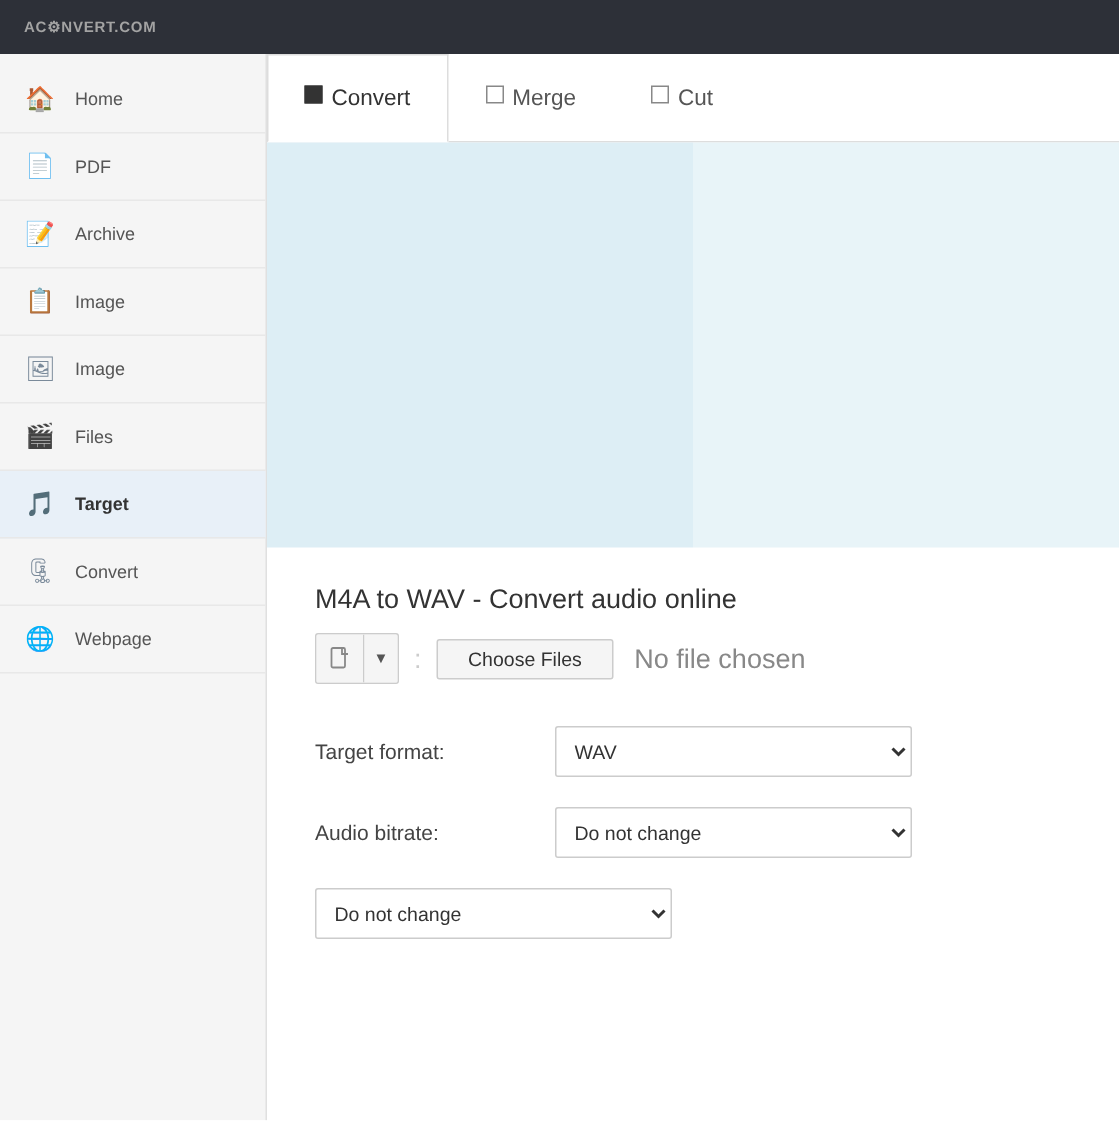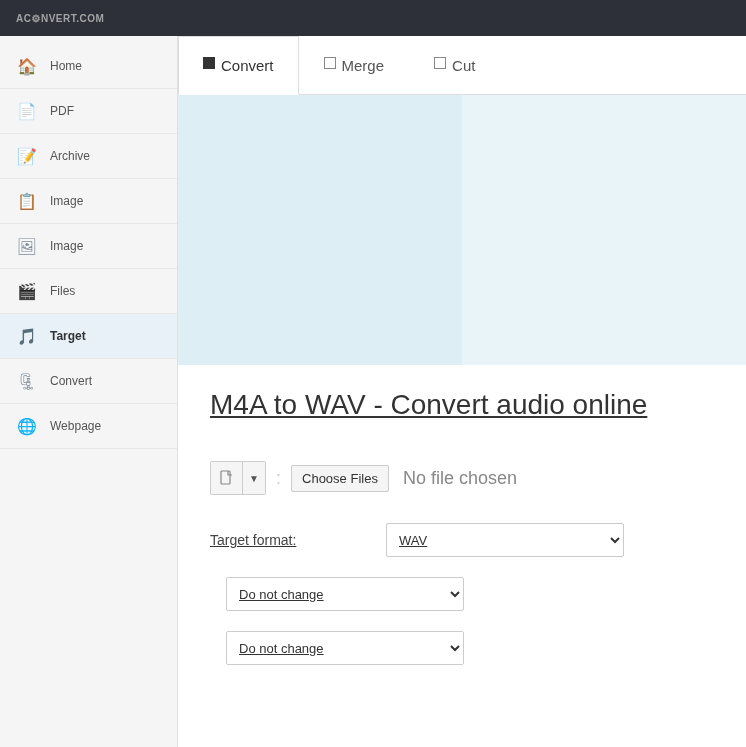--- a/index.html
+++ b/index.html
@@ -118,25 +118,24 @@
     .banner-right {
       flex: 1;
       background: #e8f4f8;
     }
 
     
     .page-content {
       padding: 24px 32px;
     }
     .page-title {
-      font-size: 28px;
+      font-size: 18px;
       font-weight: normal;
       color: #333;
-      margin-bottom: 40px;
-      text-decoration: underline;
+      margin-bottom: 12px;
     }
 
     
     .file-row {
       display: flex;
       align-items: center;
       margin-bottom: 28px;
       gap: 8px;
     }
     .file-btn-group {
@@ -172,57 +171,55 @@
     }
     .file-separator {
       color: #ccc;
       font-size: 18px;
       line-height: 32px;
       margin: 0 2px;
     }
     .choose-files-btn {
       background: #f5f5f5;
       border: 1px solid #ccc;
-      padding: 5px 10px;
+      padding: 5px 20px;
       cursor: pointer;
       font-size: 13px;
       color: #333;
       border-radius: 2px;
     }
     .no-file-text {
       color: #888;
       font-size: 18px;
       margin-left: 6px;
     }
 
     
     .form-row {
       display: flex;
       align-items: center;
       margin-bottom: 20px;
-      text-decoration: underline;
     }
     .form-label {
       width: 160px;
       font-size: 14px;
       color: #444;
       flex-shrink: 0;
     }
     .form-select {
       width: 238px;
       height: 34px;
       border: 1px solid #ccc;
       border-radius: 2px;
       background: #fff;
       padding: 0 8px;
       font-size: 13px;
       color: #333;
       cursor: pointer;
       appearance: auto;
-      margin-left: 16px;
     }
   </style>
 </head>
 <body>
 
 <div class="top-bar">
   <span class="top-bar-logo">AC⚙NVERT.COM</span>
 </div>
 
 <div class="main-layout">
@@ -315,20 +312,21 @@
           <option>MP3</option>
           <option>AAC</option>
           <option>FLAC</option>
           <option>OGG</option>
           <option>M4A</option>
           <option>WMA</option>
         </select>
       </div>
 
       <div class="form-row">
+        <label class="form-label">Audio bitrate:</label>
         <select class="form-select">
           <option>Do not change</option>
           <option>64k</option>
           <option>128k</option>
           <option>192k</option>
           <option>256k</option>
           <option>320k</option>
         </select>
       </div>
 

